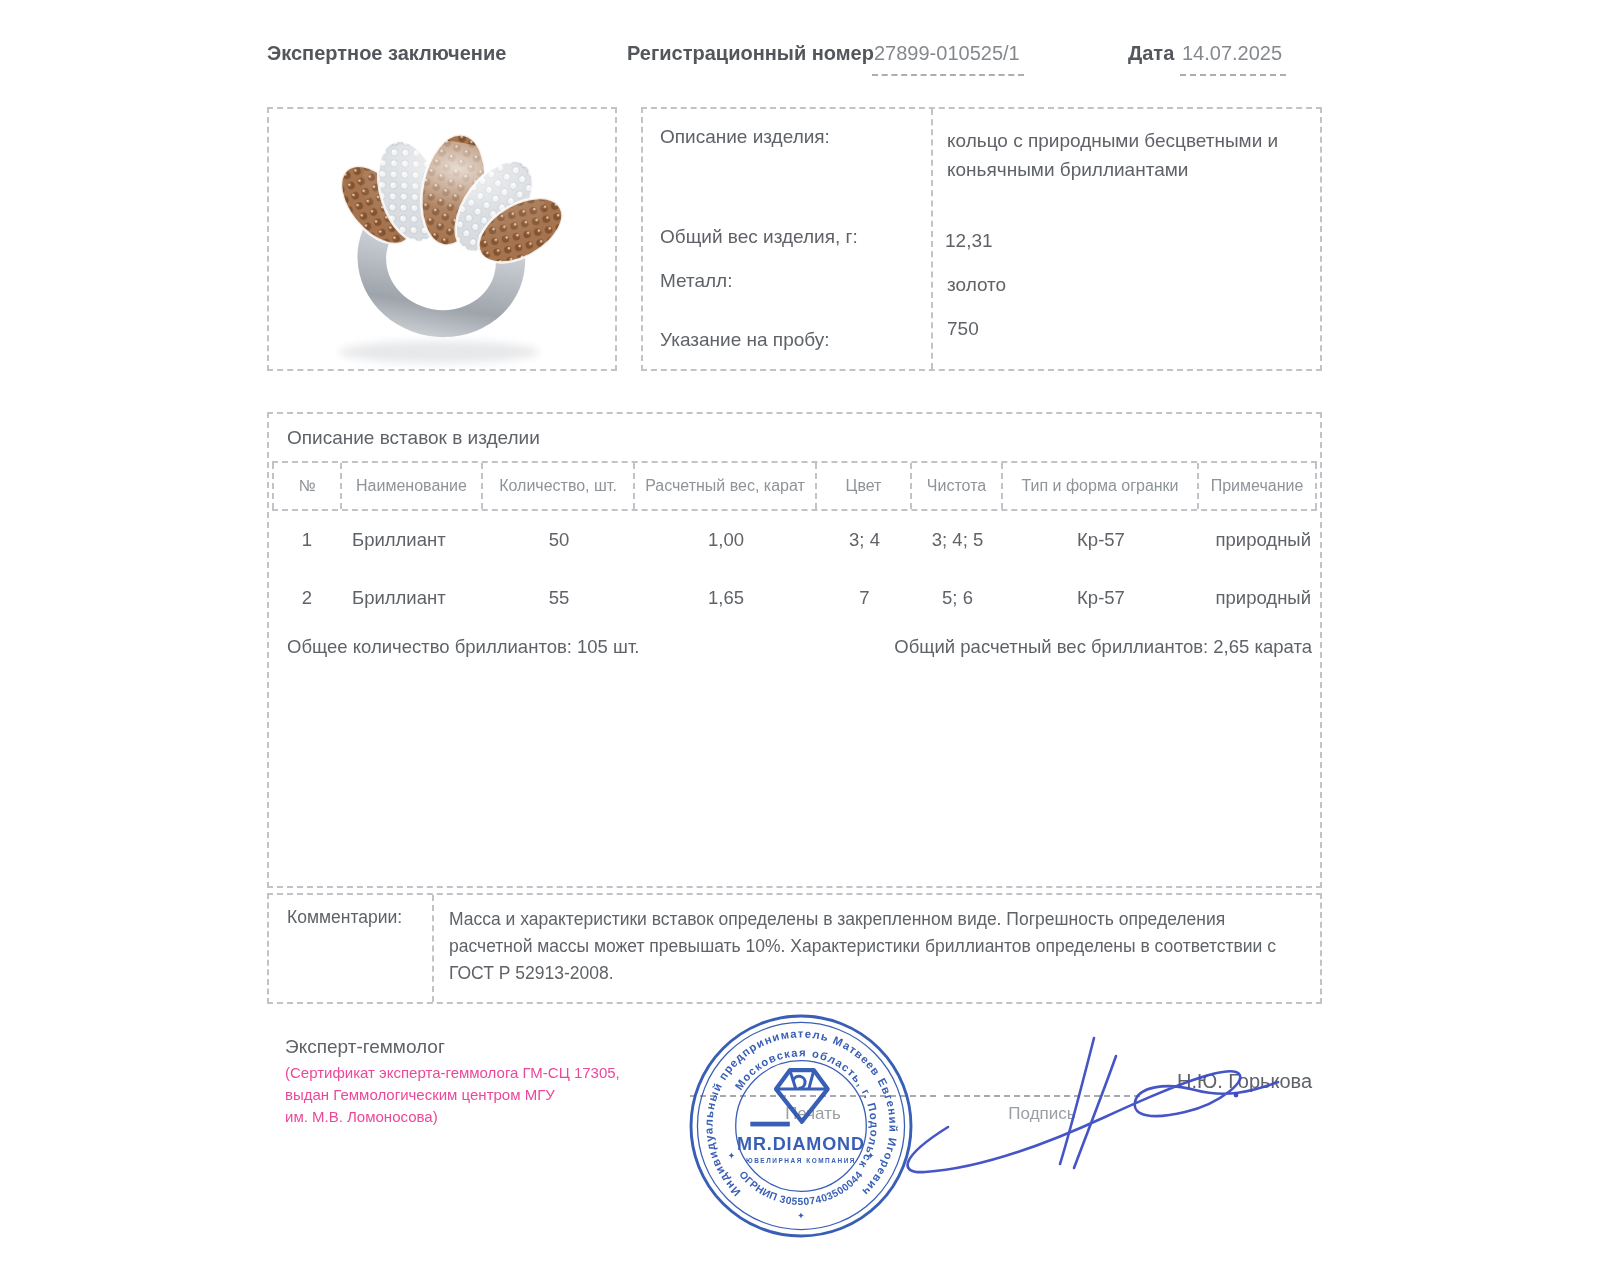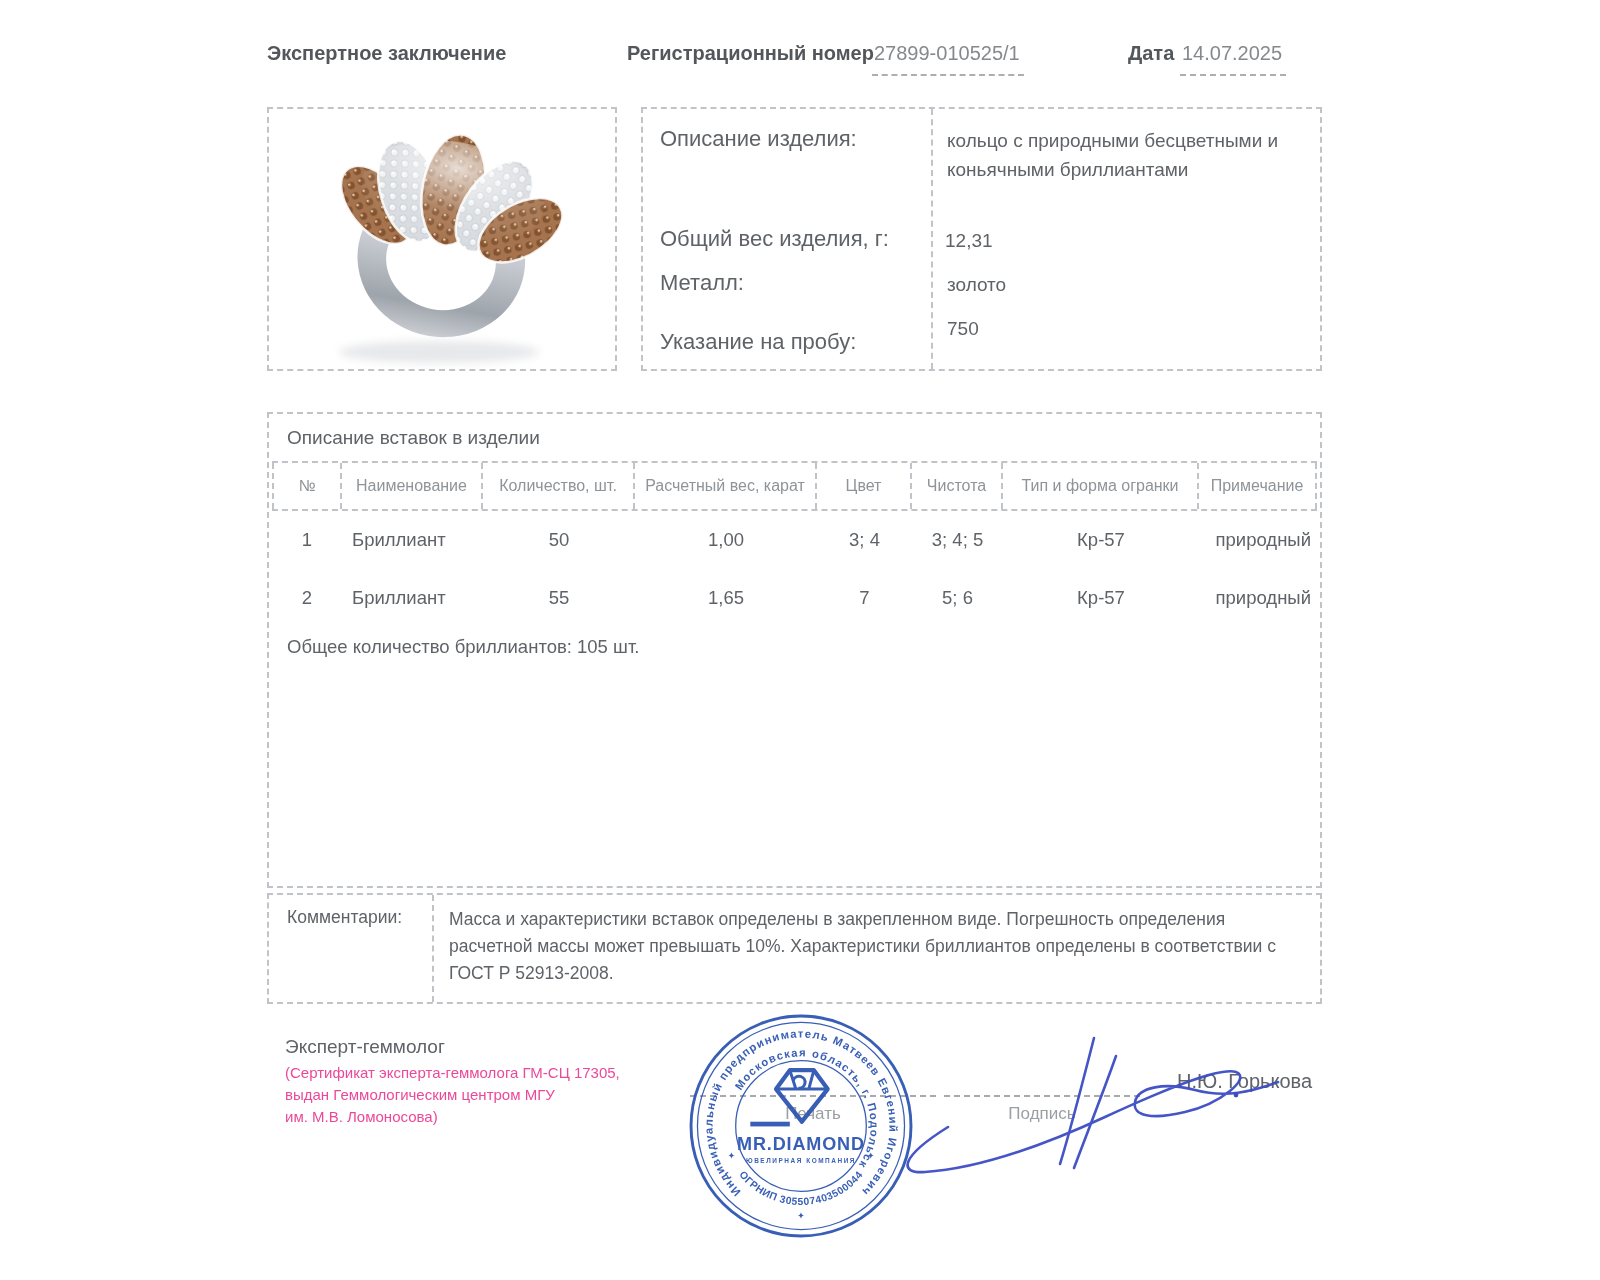--- a/index.html
+++ b/index.html
@@ -16,21 +16,21 @@
   .page{
     position:relative;width:1600px;height:1280px;background:#ffffff;overflow:hidden;
     font-family:"Liberation Sans","DejaVu Sans",sans-serif;color:var(--ink);
   }
   .abs{position:absolute;}
   .b{font-weight:bold;color:var(--ink-bold);}
   .hdr{font-size:20px;top:42px;white-space:nowrap;}
   .dash-underline{display:inline-block;padding:0 4px 9px 2px;border-bottom:2px dashed #aaadb1;color:var(--ink-val);}
   .box{border:2px dashed var(--line);}
   
-  .desc-label{font-size:22px;color:var(--ink);white-space:nowrap;}
+  .desc-label{font-size:19px;color:var(--ink);white-space:nowrap;}
   .desc-value{font-size:19px;color:var(--ink);line-height:29px;width:370px;}
   .desc-divider{position:absolute;top:0;bottom:0;left:288px;border-left:2px dashed var(--line);}
   
   .tbl-title{font-size:19px;color:var(--ink);}
   .tbl-head{
     position:absolute;top:47px;left:3px;right:3px;height:50px;display:grid;
     grid-template-columns:70px 141px 152px 182px 95px 91px 196px 1fr;
     border-top:2px dashed var(--line);border-bottom:2px dashed var(--line);
   }
   .th{display:flex;align-items:center;justify-content:center;font-size:16px;color:var(--th);
@@ -157,20 +157,21 @@
       <div class="td">55</div>
       <div class="td">1,65</div>
       <div class="td">7</div>
       <div class="td">5; 6</div>
       <div class="td">Кр-57</div>
       <div class="td right">природный</div>
     </div>
 
     <div class="totals">
       <span>Общее количество бриллиантов: 105 шт.</span>
+      <span>Общий расчетный вес бриллиантов: 2,65 карата</span>
     </div>
   </div>
 
   <div class="abs box" style="left:267px;top:893px;width:1055px;height:111px;">
     <div class="com-divider"></div>
     <div class="com-label">Комментарии:</div>
     <div class="com-text">Масса и характеристики вставок определены в закрепленном виде. Погрешность определения расчетной массы может превышать 10%. Характеристики бриллиантов определены в соответствии с ГОСТ Р 52913-2008.</div>
   </div>
 
   <div class="abs expert-title" style="left:285px;top:1036px;">Эксперт-геммолог</div>

